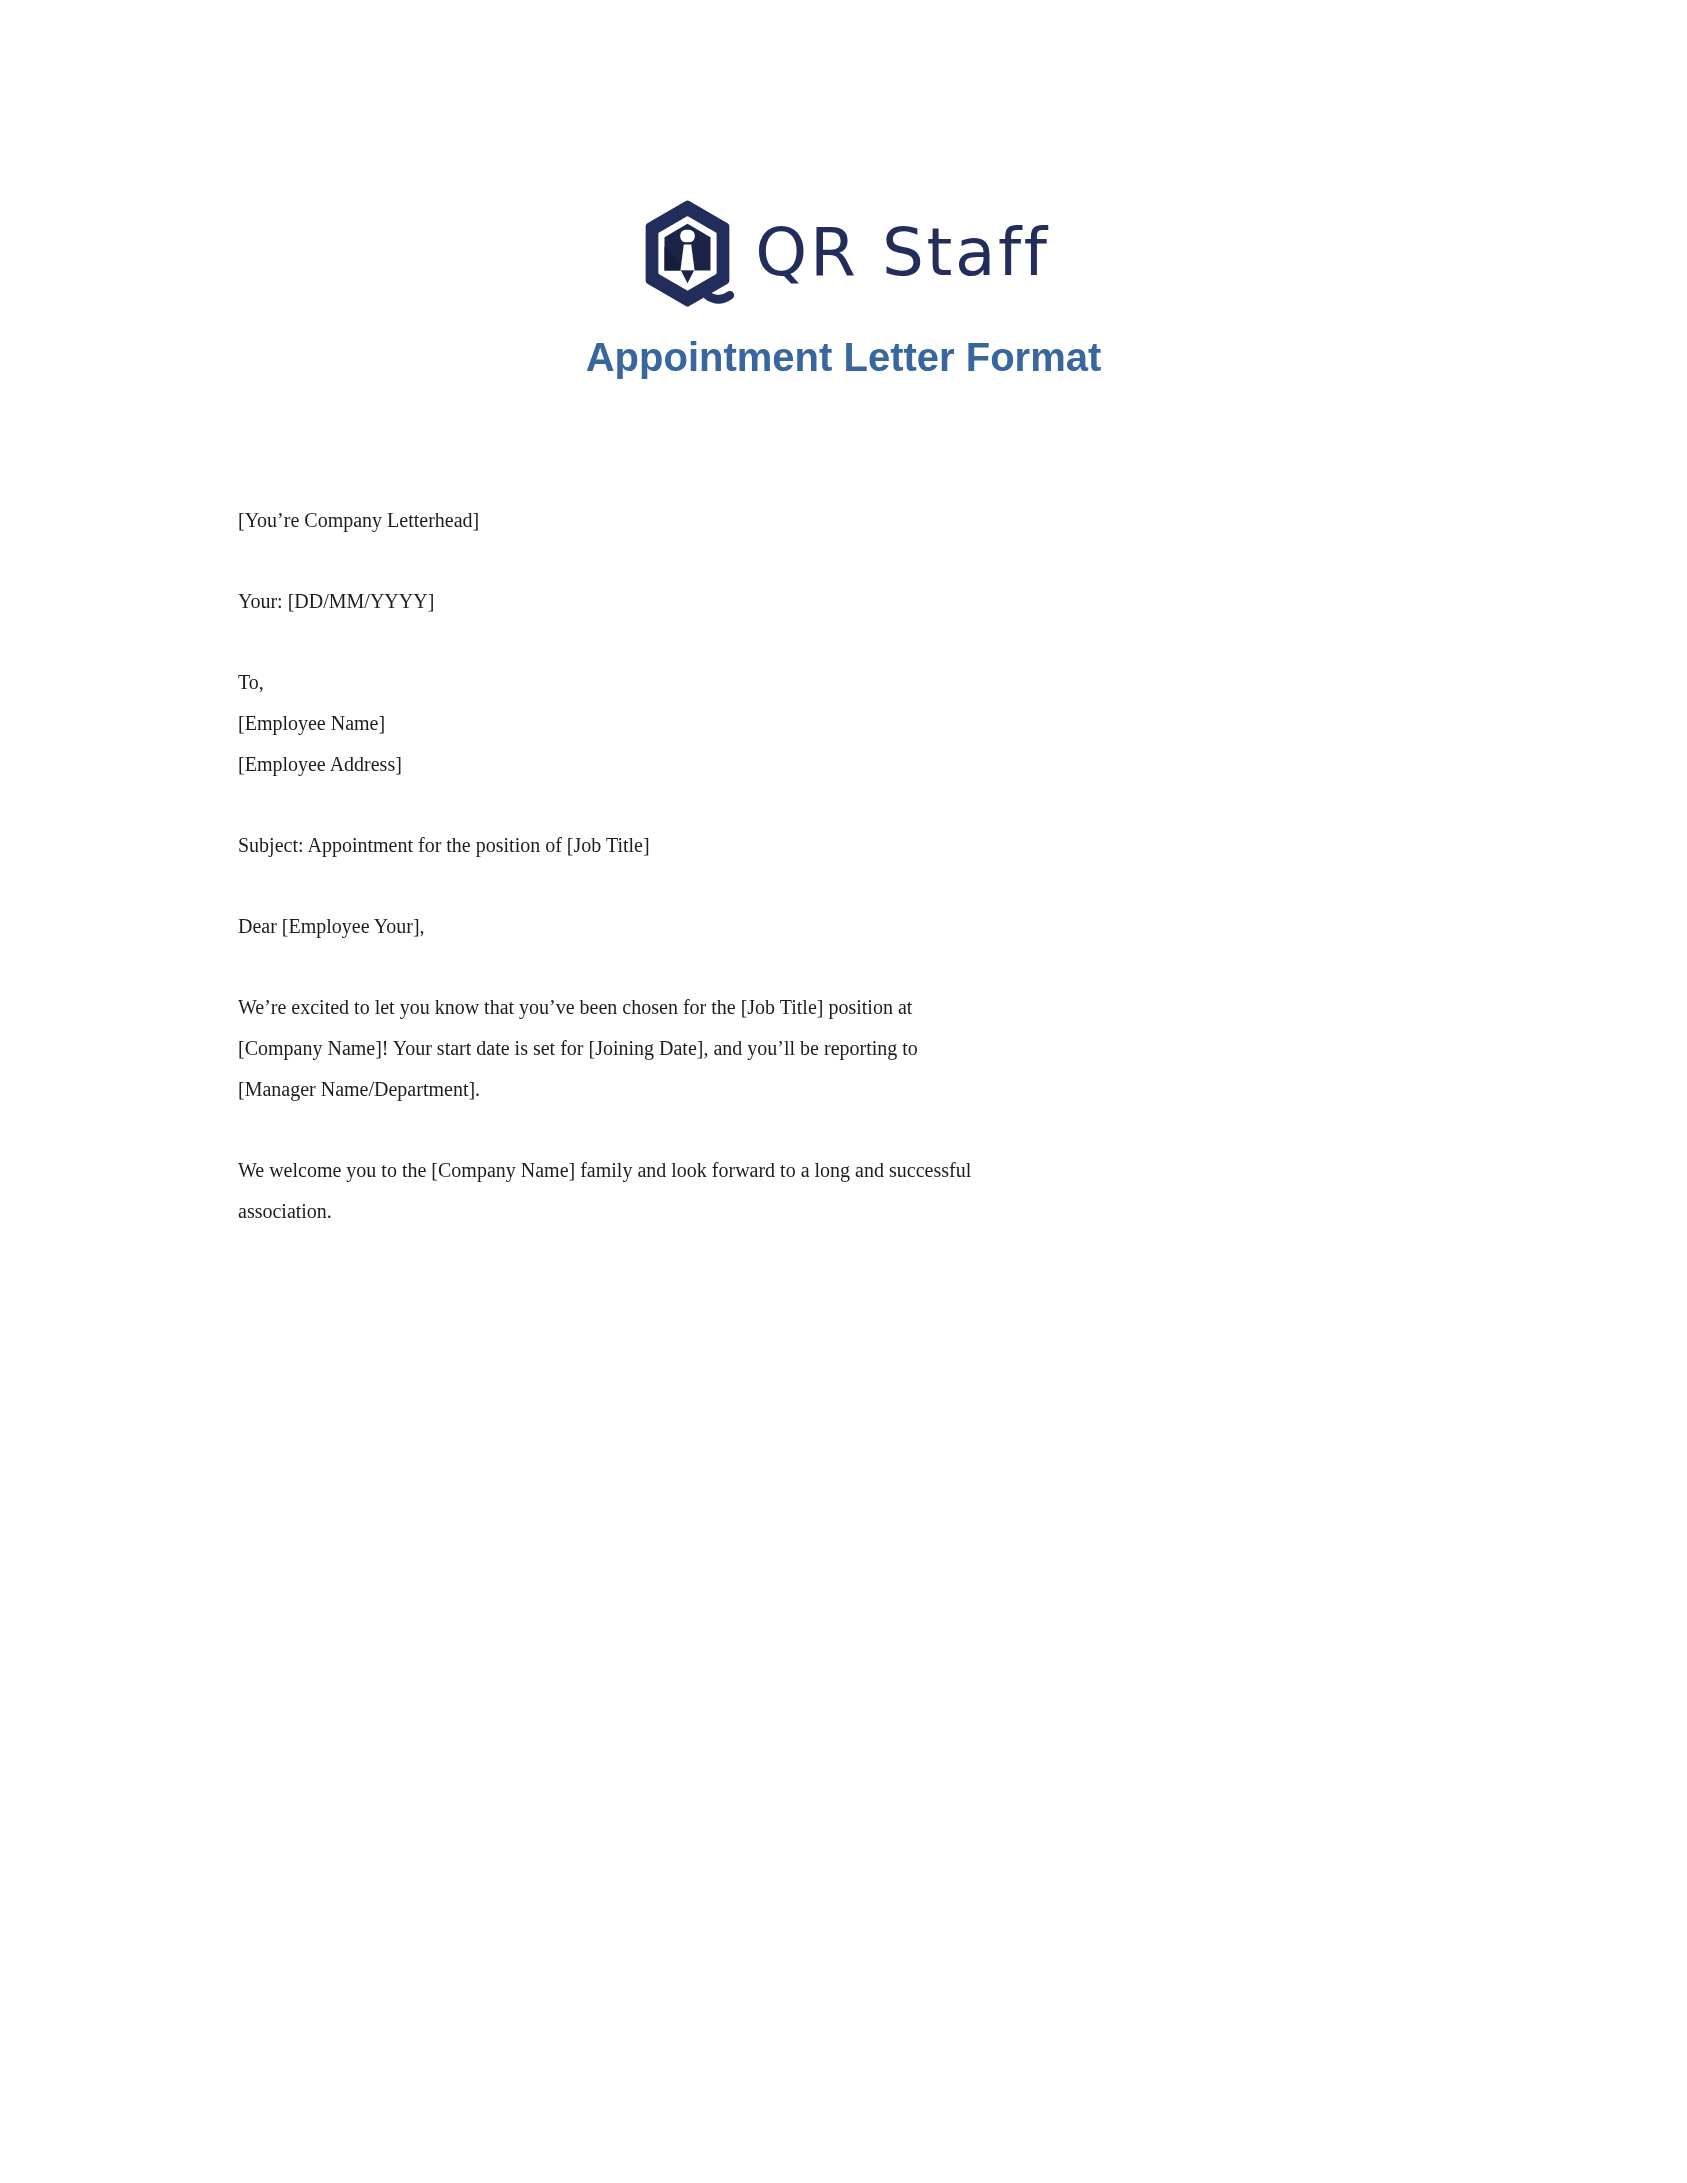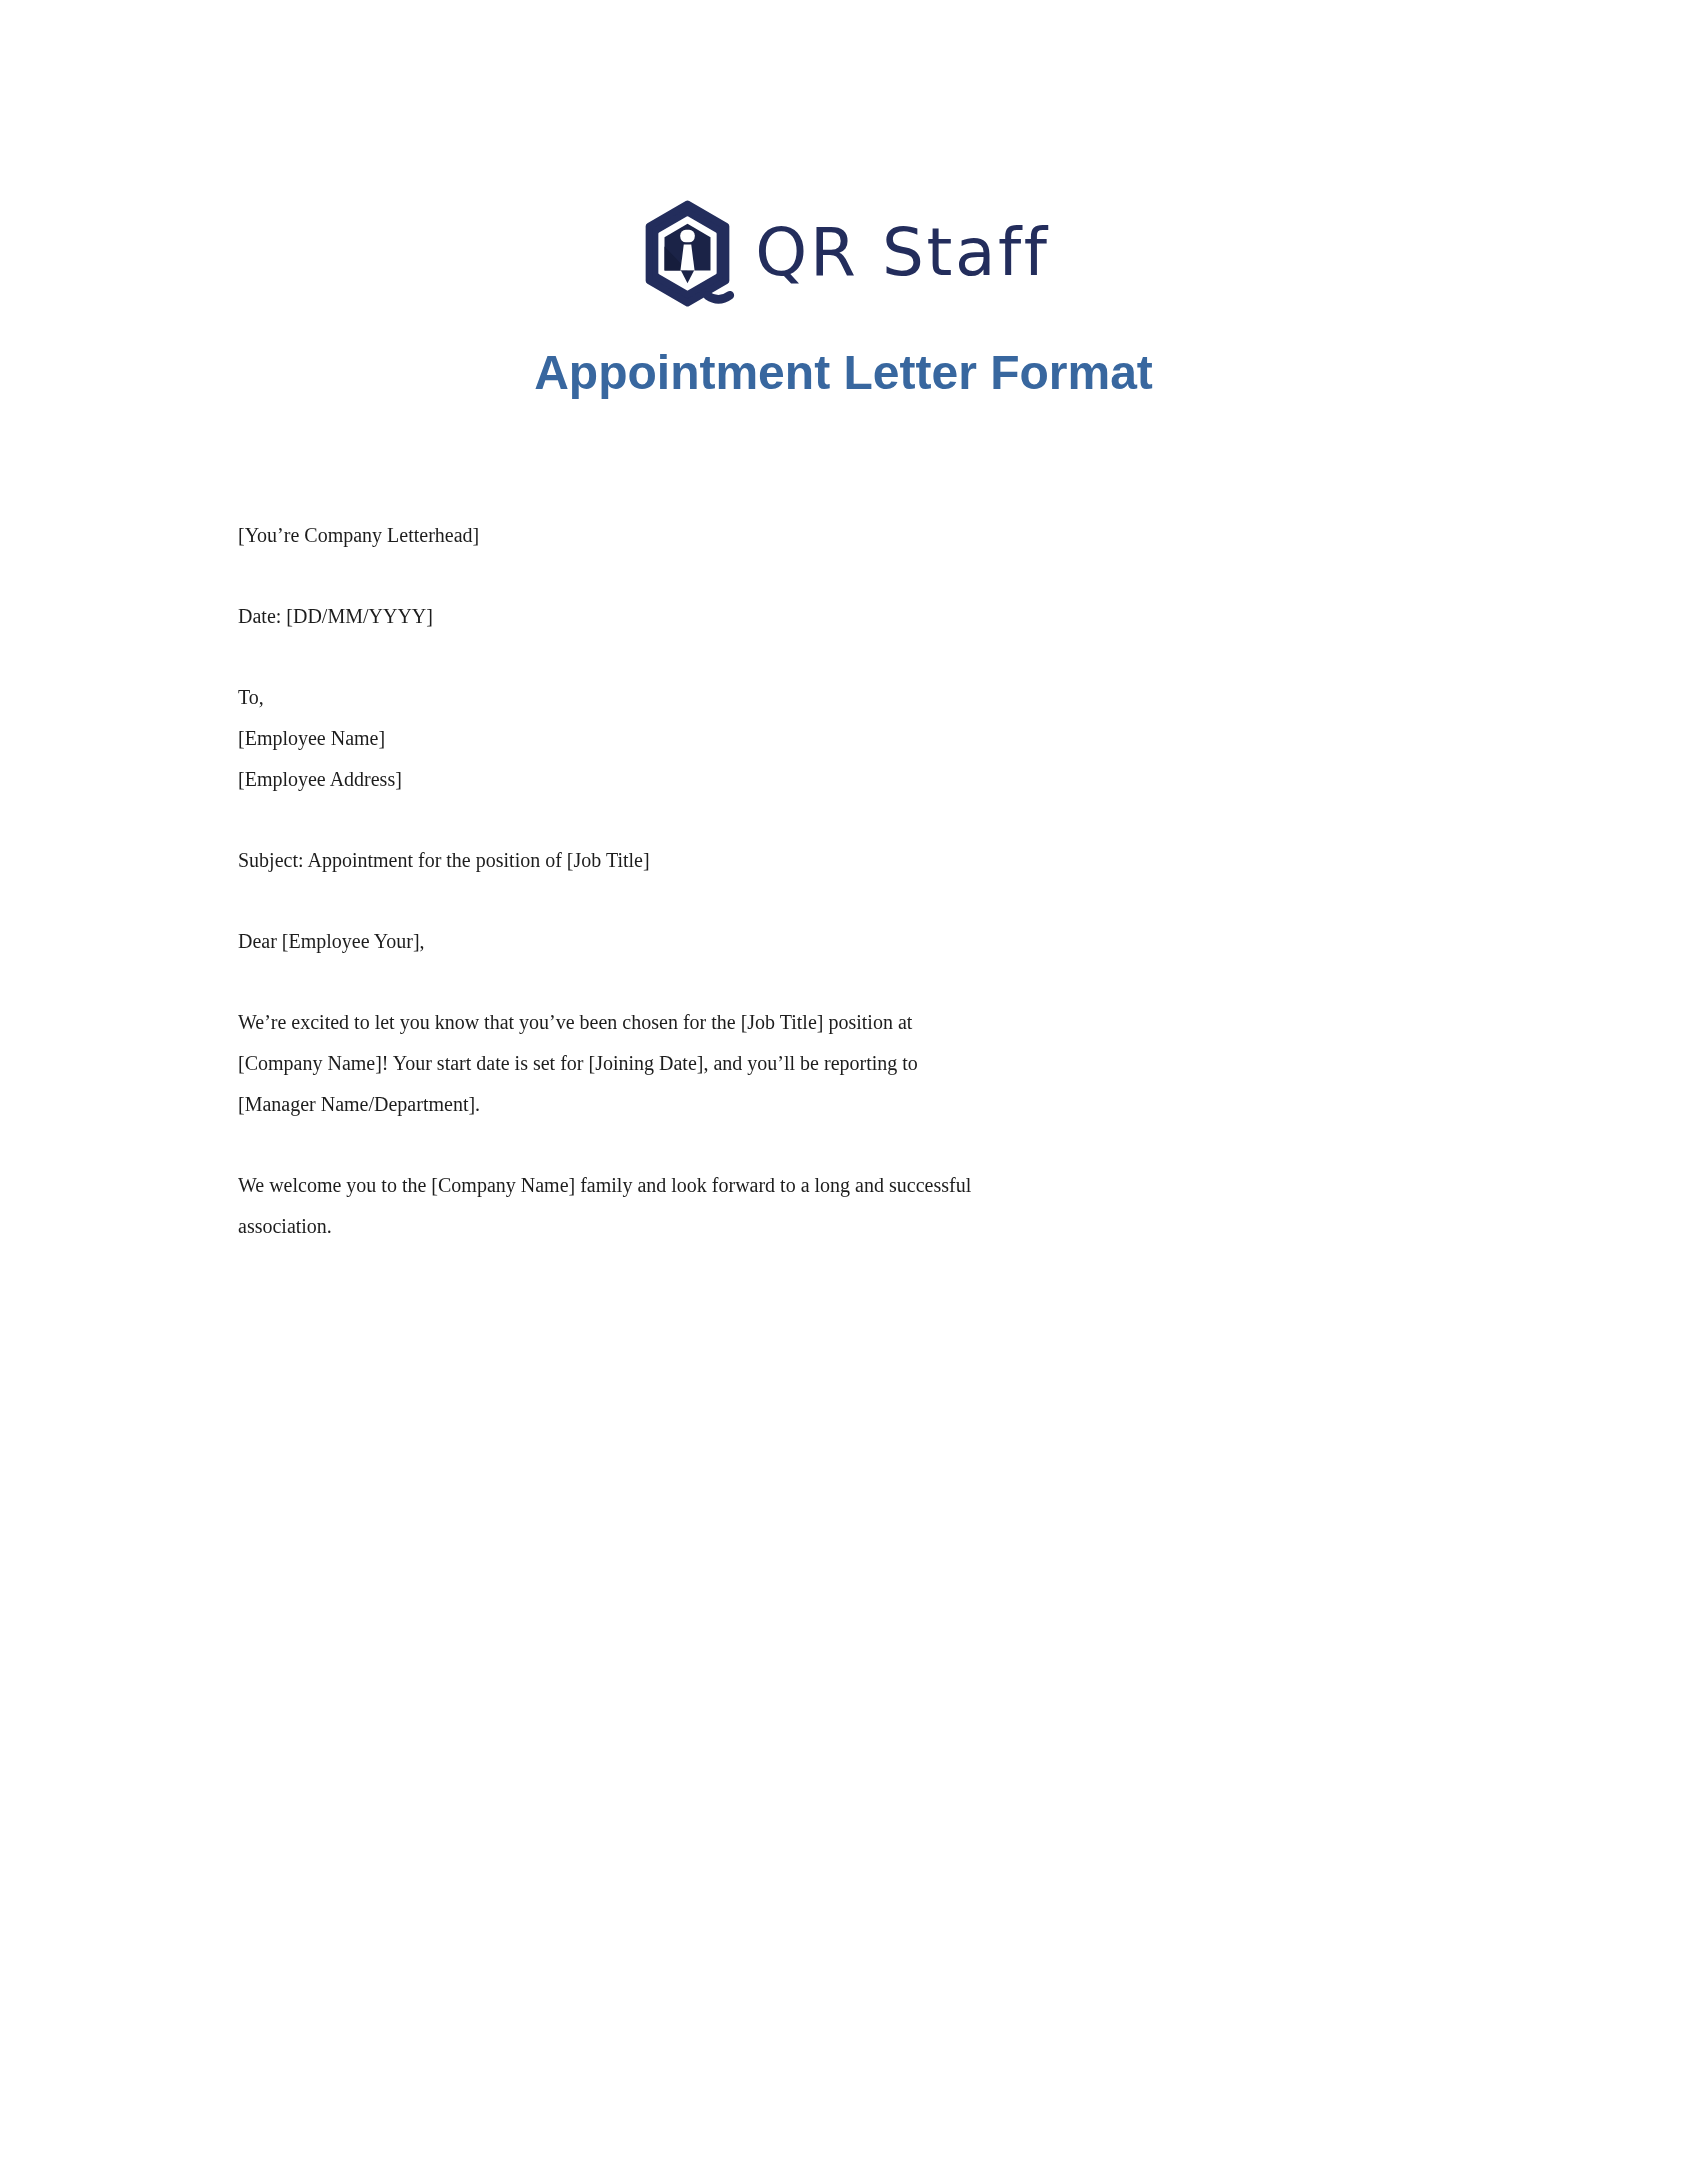--- a/index.html
+++ b/index.html
@@ -38,24 +38,24 @@
   .logo-text {
     font-family: "DejaVu Sans", sans-serif;
     font-size: 66px;
     font-weight: 400;
     letter-spacing: 2.6px;
     color: #232d5c;
     line-height: 1;
     padding-bottom: 9.3px;
   }
   .doc-title {
-    margin: 29px 0 0 0;
+    margin: 14px 0 0 0;
     font-family: "Liberation Sans", sans-serif;
     font-weight: 700;
-    font-size: 48px;
+    font-size: 40px;
     line-height: 53px;
     color: #38679f;
     letter-spacing: 0px;
   }
   .letter-body {
     margin-top: 116px;
     padding: 0 212px 0 238px;
     font-family: "Liberation Serif", "DejaVu Serif", "DejaVu Sans", serif;
     font-size: 20px;
     line-height: 41px;
@@ -94,21 +94,21 @@
           <path d="M 70,97 Q 81,104.5 92,96.5" fill="none" stroke="#232d5c" stroke-width="8.5" stroke-linecap="round"></path>
         </svg>
       </span>
       <span class="logo-text">QR Staff</span>
     </div>
     <h1 class="doc-title">Appointment Letter Format</h1>
   </header>
 
   <main class="letter-body">
     <p>[You’re Company Letterhead]</p>
-    <p>Date: [DD/MM/YYYY]</p>
+    <p>Your: [DD/MM/YYYY]</p>
     <p>To,
 [Employee Name]
 [Employee Address]</p>
     <p>Subject: Appointment for the position of [Job Title]</p>
     <p>Dear [Employee Your],</p>
     <p>We’re excited to let you know that you’ve been chosen for the [Job Title] position at
 [Company Name]! Your start date is set for [Joining Date], and you’ll be reporting to
 [Manager Name/Department].</p>
     <p>We welcome you to the [Company Name] family and look forward to a long and successful
 association.</p>

